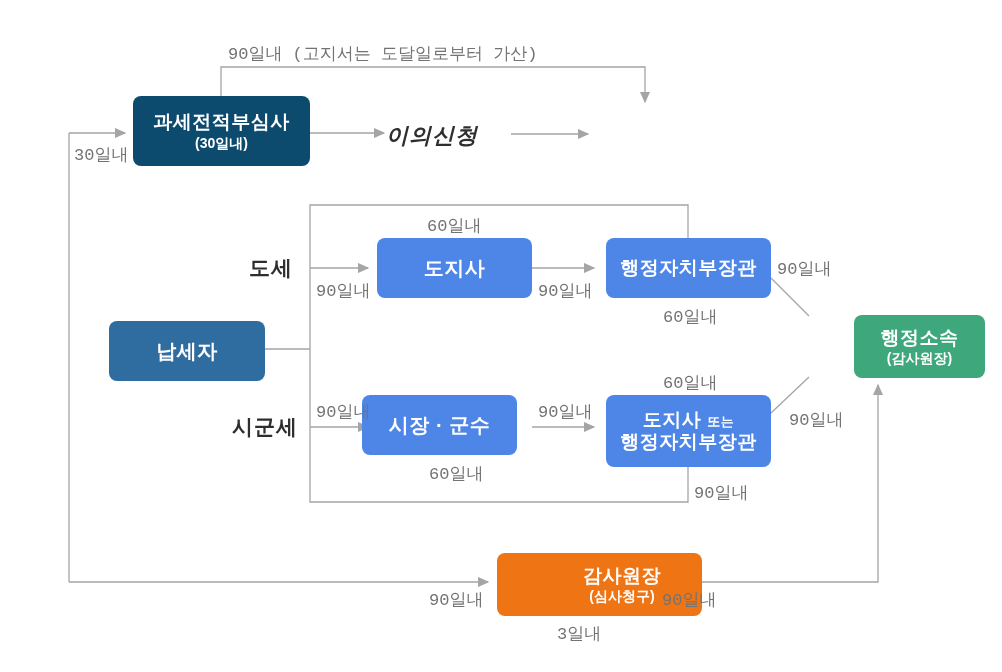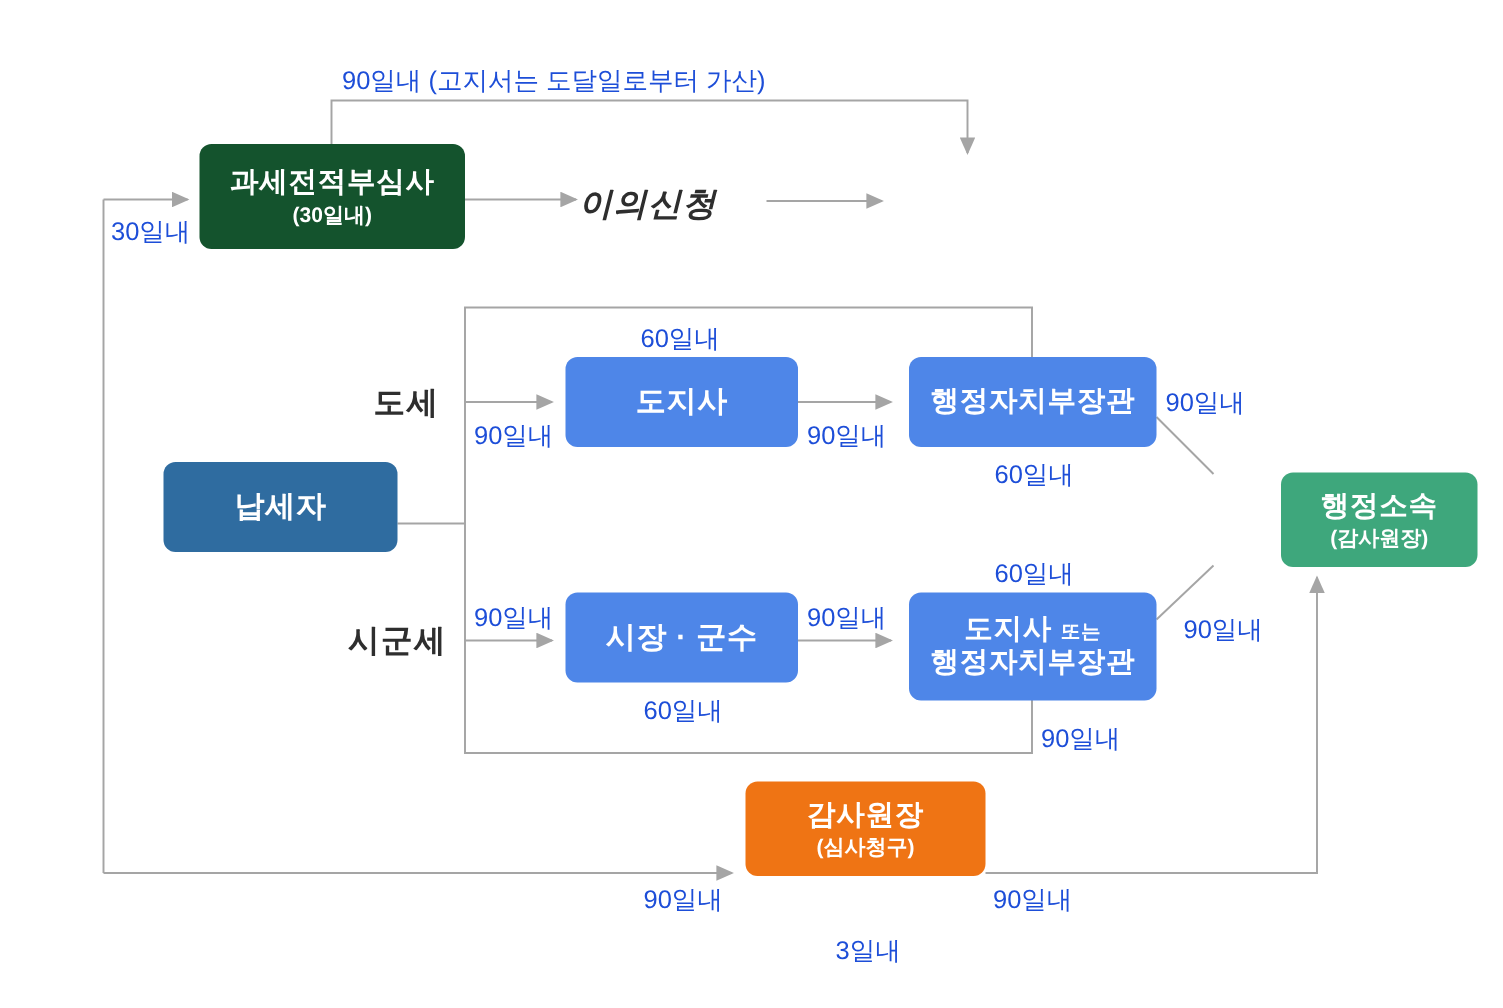--- a/index.html
+++ b/index.html
@@ -8,21 +8,21 @@
     font-family:"Liberation Sans","DejaVu Sans",sans-serif;
   }
   .lines{position:absolute;left:0;top:0;width:1002px;height:672px;}
   .box{
     position:absolute;display:flex;flex-direction:column;align-items:center;justify-content:center;
     border-radius:8px;color:#fff;text-align:center;line-height:1.15;
   }
   .box-title{font-size:19px;font-weight:bold;letter-spacing:0.5px;}
   .box-sub{font-size:14px;font-weight:bold;margin-top:2px;}
   .box-title-sm{font-size:13px;font-weight:bold;}
-  .lbl{position:absolute;font-size:17px;color:#1d4ed8;white-space:nowrap;}
+  .lbl{position:absolute;font-size:17px;color:#737373;white-space:nowrap;font-family:Liberation Mono, monospace;}
   .lbl-dark{position:absolute;font-size:21px;font-weight:bold;color:#2e2e2e;white-space:nowrap;letter-spacing:1px;}
   .lbl-big{font-size:22px;}
 </style>
 </head>
 <body>
 
 <div class="canvas">
 
   <svg class="lines" viewBox="0 0 1002 672">
     <defs>
@@ -56,53 +56,53 @@
 
       <path d="M771,278 L809,316"></path>
       <path d="M771,413 L809,377"></path>
 
       <path d="M69,582 L488,582" marker-end="url(#arr)"></path>
 
       <path d="M657,582 L878,582 L878,385" marker-end="url(#arr)"></path>
     </g>
   </svg>
 
-  <div class="box" style="left:133px;top:96px;width:177px;height:70px;background:#14532d;">
+  <div class="box" style="left:133px;top:96px;width:177px;height:70px;background:#0c4a6e;">
     <div class="box-title">과세전적부심사</div>
     <div class="box-sub">(30일내)</div>
   </div>
 
   <div class="box" style="left:377px;top:238px;width:155px;height:60px;background:#4e86e8;">
     <div class="box-title" style="font-size:20px;">도지사</div>
   </div>
 
   <div class="box" style="left:606px;top:238px;width:165px;height:60px;background:#4e86e8;">
     <div class="box-title">행정자치부장관</div>
   </div>
 
-  <div class="box" style="left:109px;top:308px;width:156px;height:60px;background:#2f6ca0;">
+  <div class="box" style="left:109px;top:321px;width:156px;height:60px;background:#2f6ca0;">
     <div class="box-title" style="font-size:20px;">납세자</div>
   </div>
 
-  <div class="box" style="left:377px;top:395px;width:155px;height:60px;background:#4e86e8;">
+  <div class="box" style="left:362px;top:395px;width:155px;height:60px;background:#4e86e8;">
     <div class="box-title" style="font-size:20px;">시장 · 군수</div>
   </div>
 
   <div class="box" style="left:606px;top:395px;width:165px;height:72px;background:#4e86e8;">
     <div class="box-title"><span>도지사</span>
       <span class="box-title-sm">또는</span></div>
     <div class="box-title">행정자치부장관</div>
   </div>
 
   <div class="box" style="left:810px;top:315px;width:131px;height:63px;background:#3ea77c;margin-left:44px;">
     <div class="box-title">행정소속</div>
     <div class="box-sub">(감사원장)</div>
   </div>
 
-  <div class="box" style="left:497px;top:521px;width:160px;height:63px;background:#ef7414;">
+  <div class="box" style="left:497px;top:553px;width:160px;height:63px;background:#ef7414;padding-left:45px;">
     <div class="box-title">감사원장</div>
     <div class="box-sub">(심사청구)</div>
   </div>
 
   <div class="lbl-dark" style="left:249px;top:254px;">도세</div>
   <div class="lbl-dark" style="left:232px;top:413px;">시군세</div>
   <div class="lbl-dark lbl-big" style="left:386px;top:121px;font-style:italic;">이의신청</div>
 
   <div class="lbl" style="left:228px;top:42px;">90일내 (고지서는 도달일로부터 가산)</div>
   <div class="lbl" style="left:74px;top:143px;">30일내</div>

